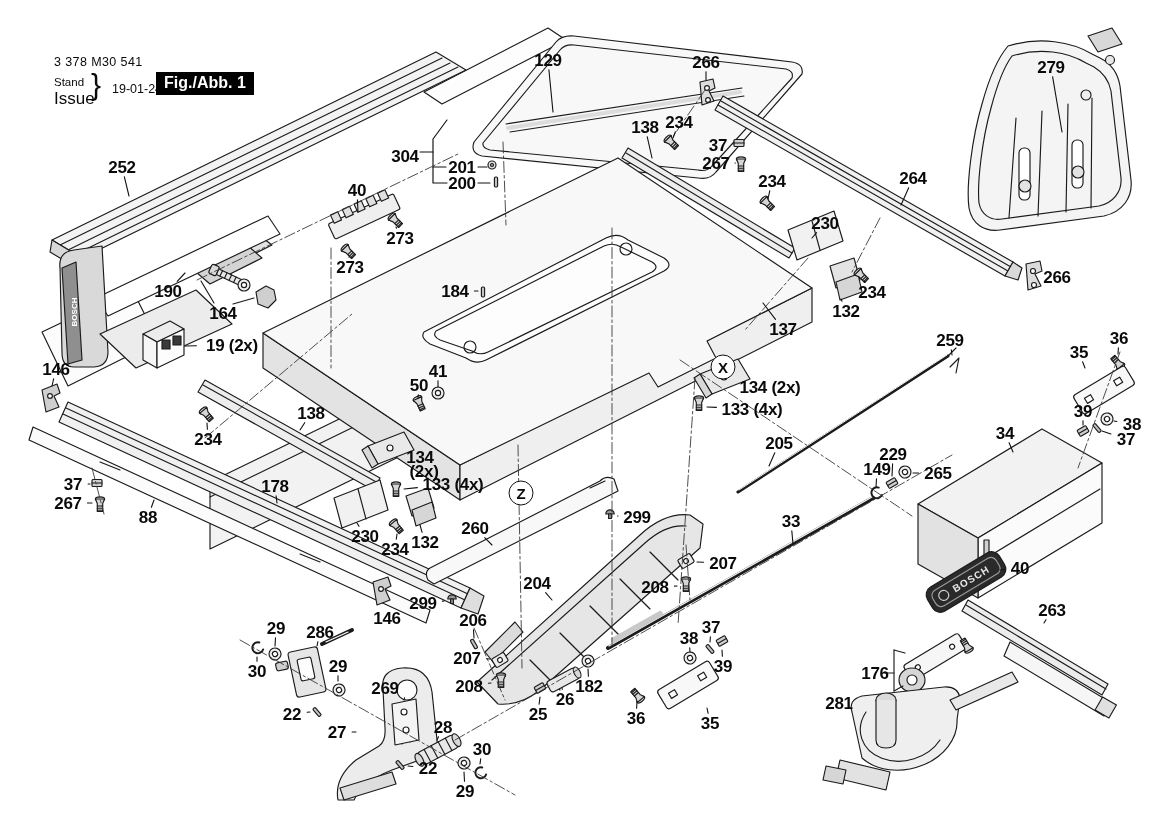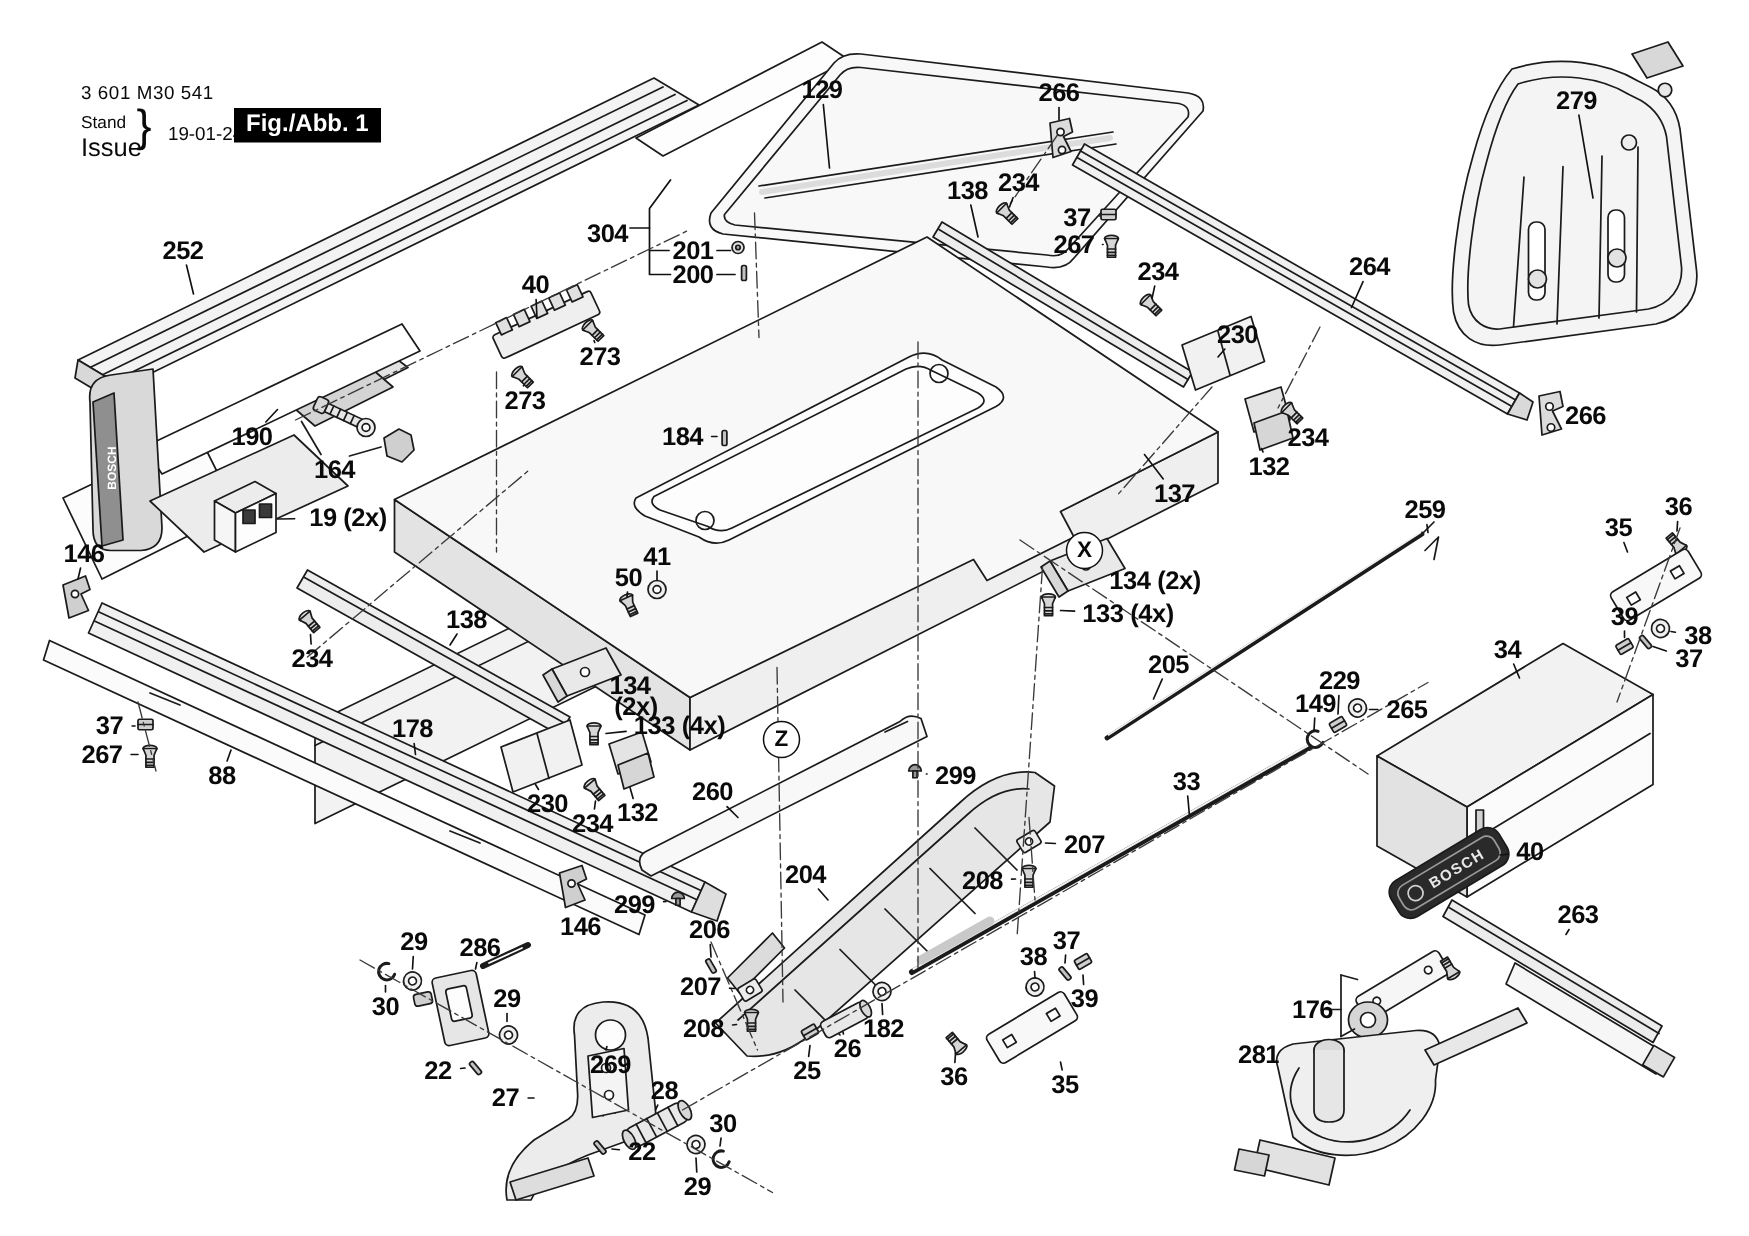--- a/index.html
+++ b/index.html
@@ -599,21 +599,21 @@
           <line x1="710.4" y1="636.7" x2="710" y2="642"></line>
           <line x1="722.4" y1="656.3" x2="722" y2="650"></line>
           <line x1="636.6" y1="708.3" x2="637" y2="702"></line>
           <line x1="708.1" y1="713.3" x2="707" y2="708"></line>
           <line x1="1004.9" y1="569.5" x2="1000" y2="570"></line>
           <line x1="1046.0" y1="619.7" x2="1044" y2="623"></line>
         </g>
     </g>
   </svg>
 
-  <div class="hdr" id="h-pn">3 601 M30 541</div>
+  <div class="hdr" id="h-pn">3 378 M30 541</div>
   <div class="hdr" id="h-stand">Stand</div>
   <div class="hdr" id="h-issue">Issue</div>
   <div class="hdr" id="h-brace">}</div>
   <div class="hdr" id="h-date">19-01-24</div>
   <div class="hdr" id="h-fig">Fig./Abb. 1</div>
 
   <div id="label-layer">
       <div class="part-label" style="left: 122px; top: 167px;">252</div>
       <div class="part-label" style="left: 548px; top: 60px;">129</div>
       <div class="part-label" style="left: 706px; top: 62px;">266</div>
@@ -677,21 +677,21 @@
       <div class="part-label" style="left: 387px; top: 618px;">146</div>
       <div class="part-label" style="left: 473px; top: 620px;">206</div>
       <div class="part-label" style="left: 467px; top: 658px;">207</div>
       <div class="part-label" style="left: 469px; top: 686px;">208</div>
       <div class="part-label" style="left: 276px; top: 628px;">29</div>
       <div class="part-label" style="left: 320px; top: 632px;">286</div>
       <div class="part-label" style="left: 257px; top: 671px;">30</div>
       <div class="part-label" style="left: 338px; top: 666px;">29</div>
       <div class="part-label" style="left: 292px; top: 714px;">22</div>
       <div class="part-label" style="left: 337px; top: 732px;">27</div>
-      <div class="part-label" style="left: 407px; top: 688px; margin-top: 22px;">269</div>
+      <div class="part-label" style="left: 385px; top: 688px;">269</div>
       <div class="part-label" style="left: 443px; top: 727px;">28</div>
       <div class="part-label" style="left: 482px; top: 749px;">30</div>
       <div class="part-label" style="left: 428px; top: 768px;">22</div>
       <div class="part-label" style="left: 465px; top: 791px;">29</div>
       <div class="part-label" style="left: 538px; top: 714px;">25</div>
       <div class="part-label" style="left: 565px; top: 699px;">26</div>
       <div class="part-label" style="left: 589px; top: 686px;">182</div>
       <div class="part-label" style="left: 689px; top: 638px;">38</div>
       <div class="part-label" style="left: 711px; top: 627px;">37</div>
       <div class="part-label" style="left: 723px; top: 666px;">39</div>

